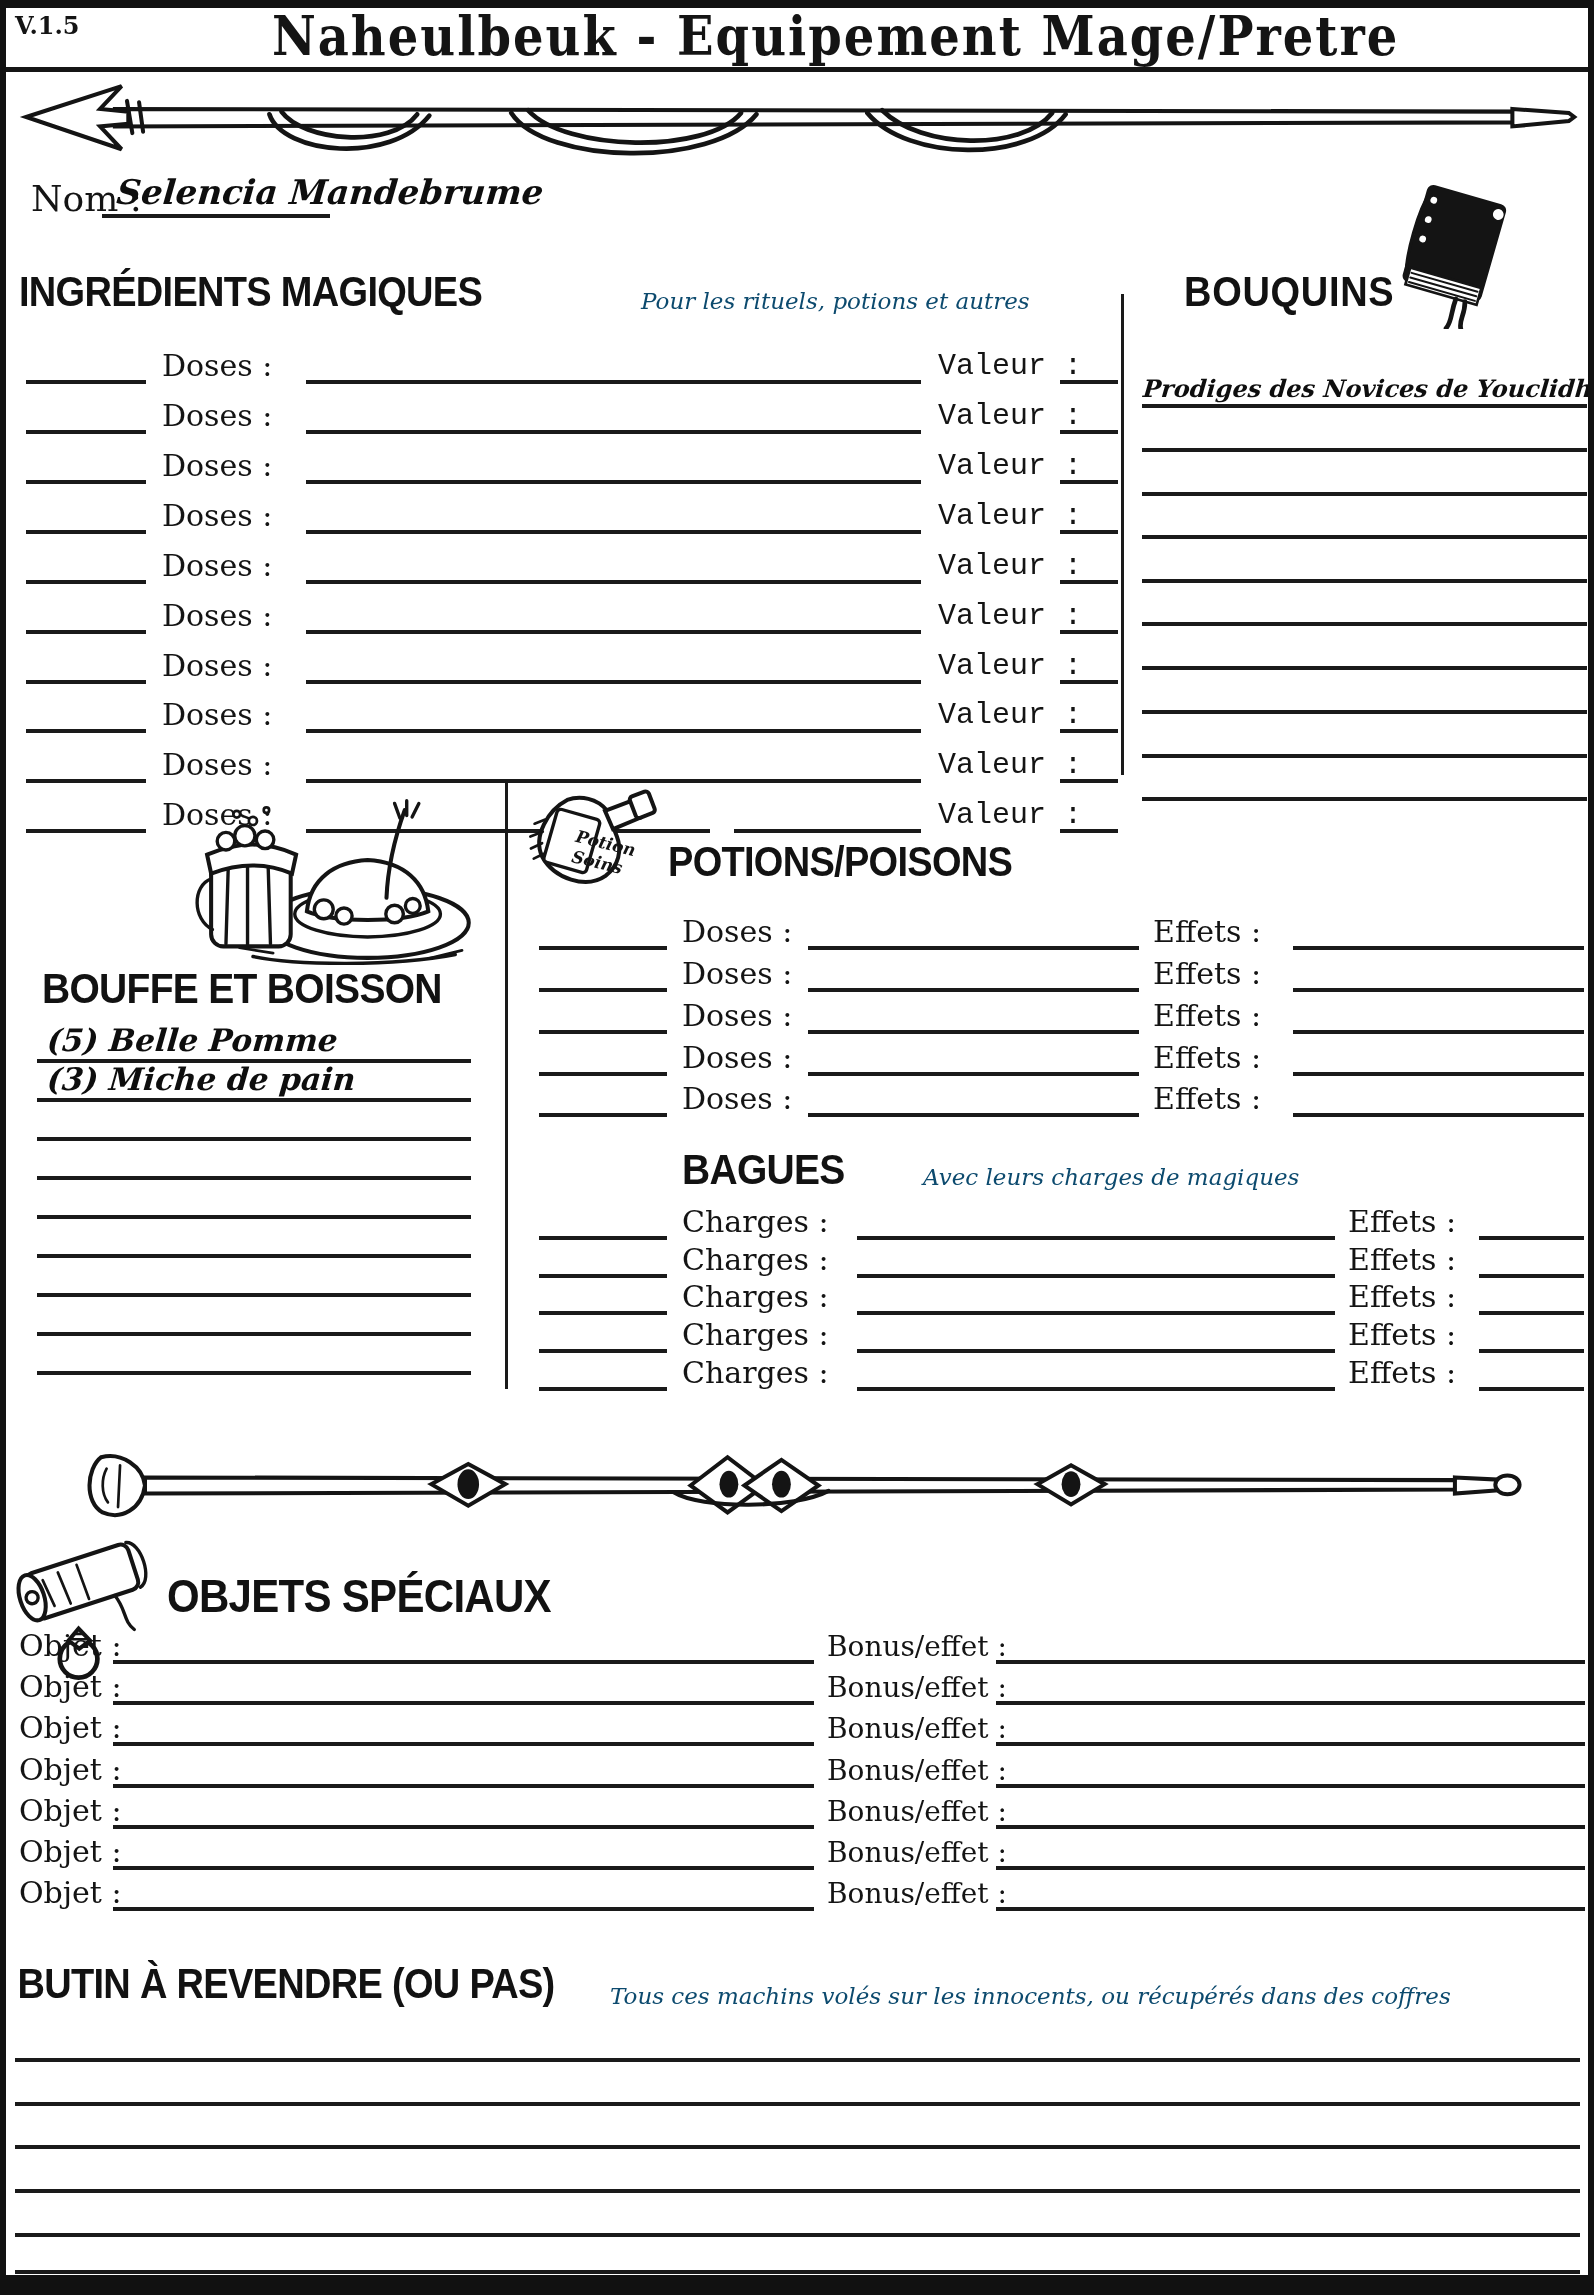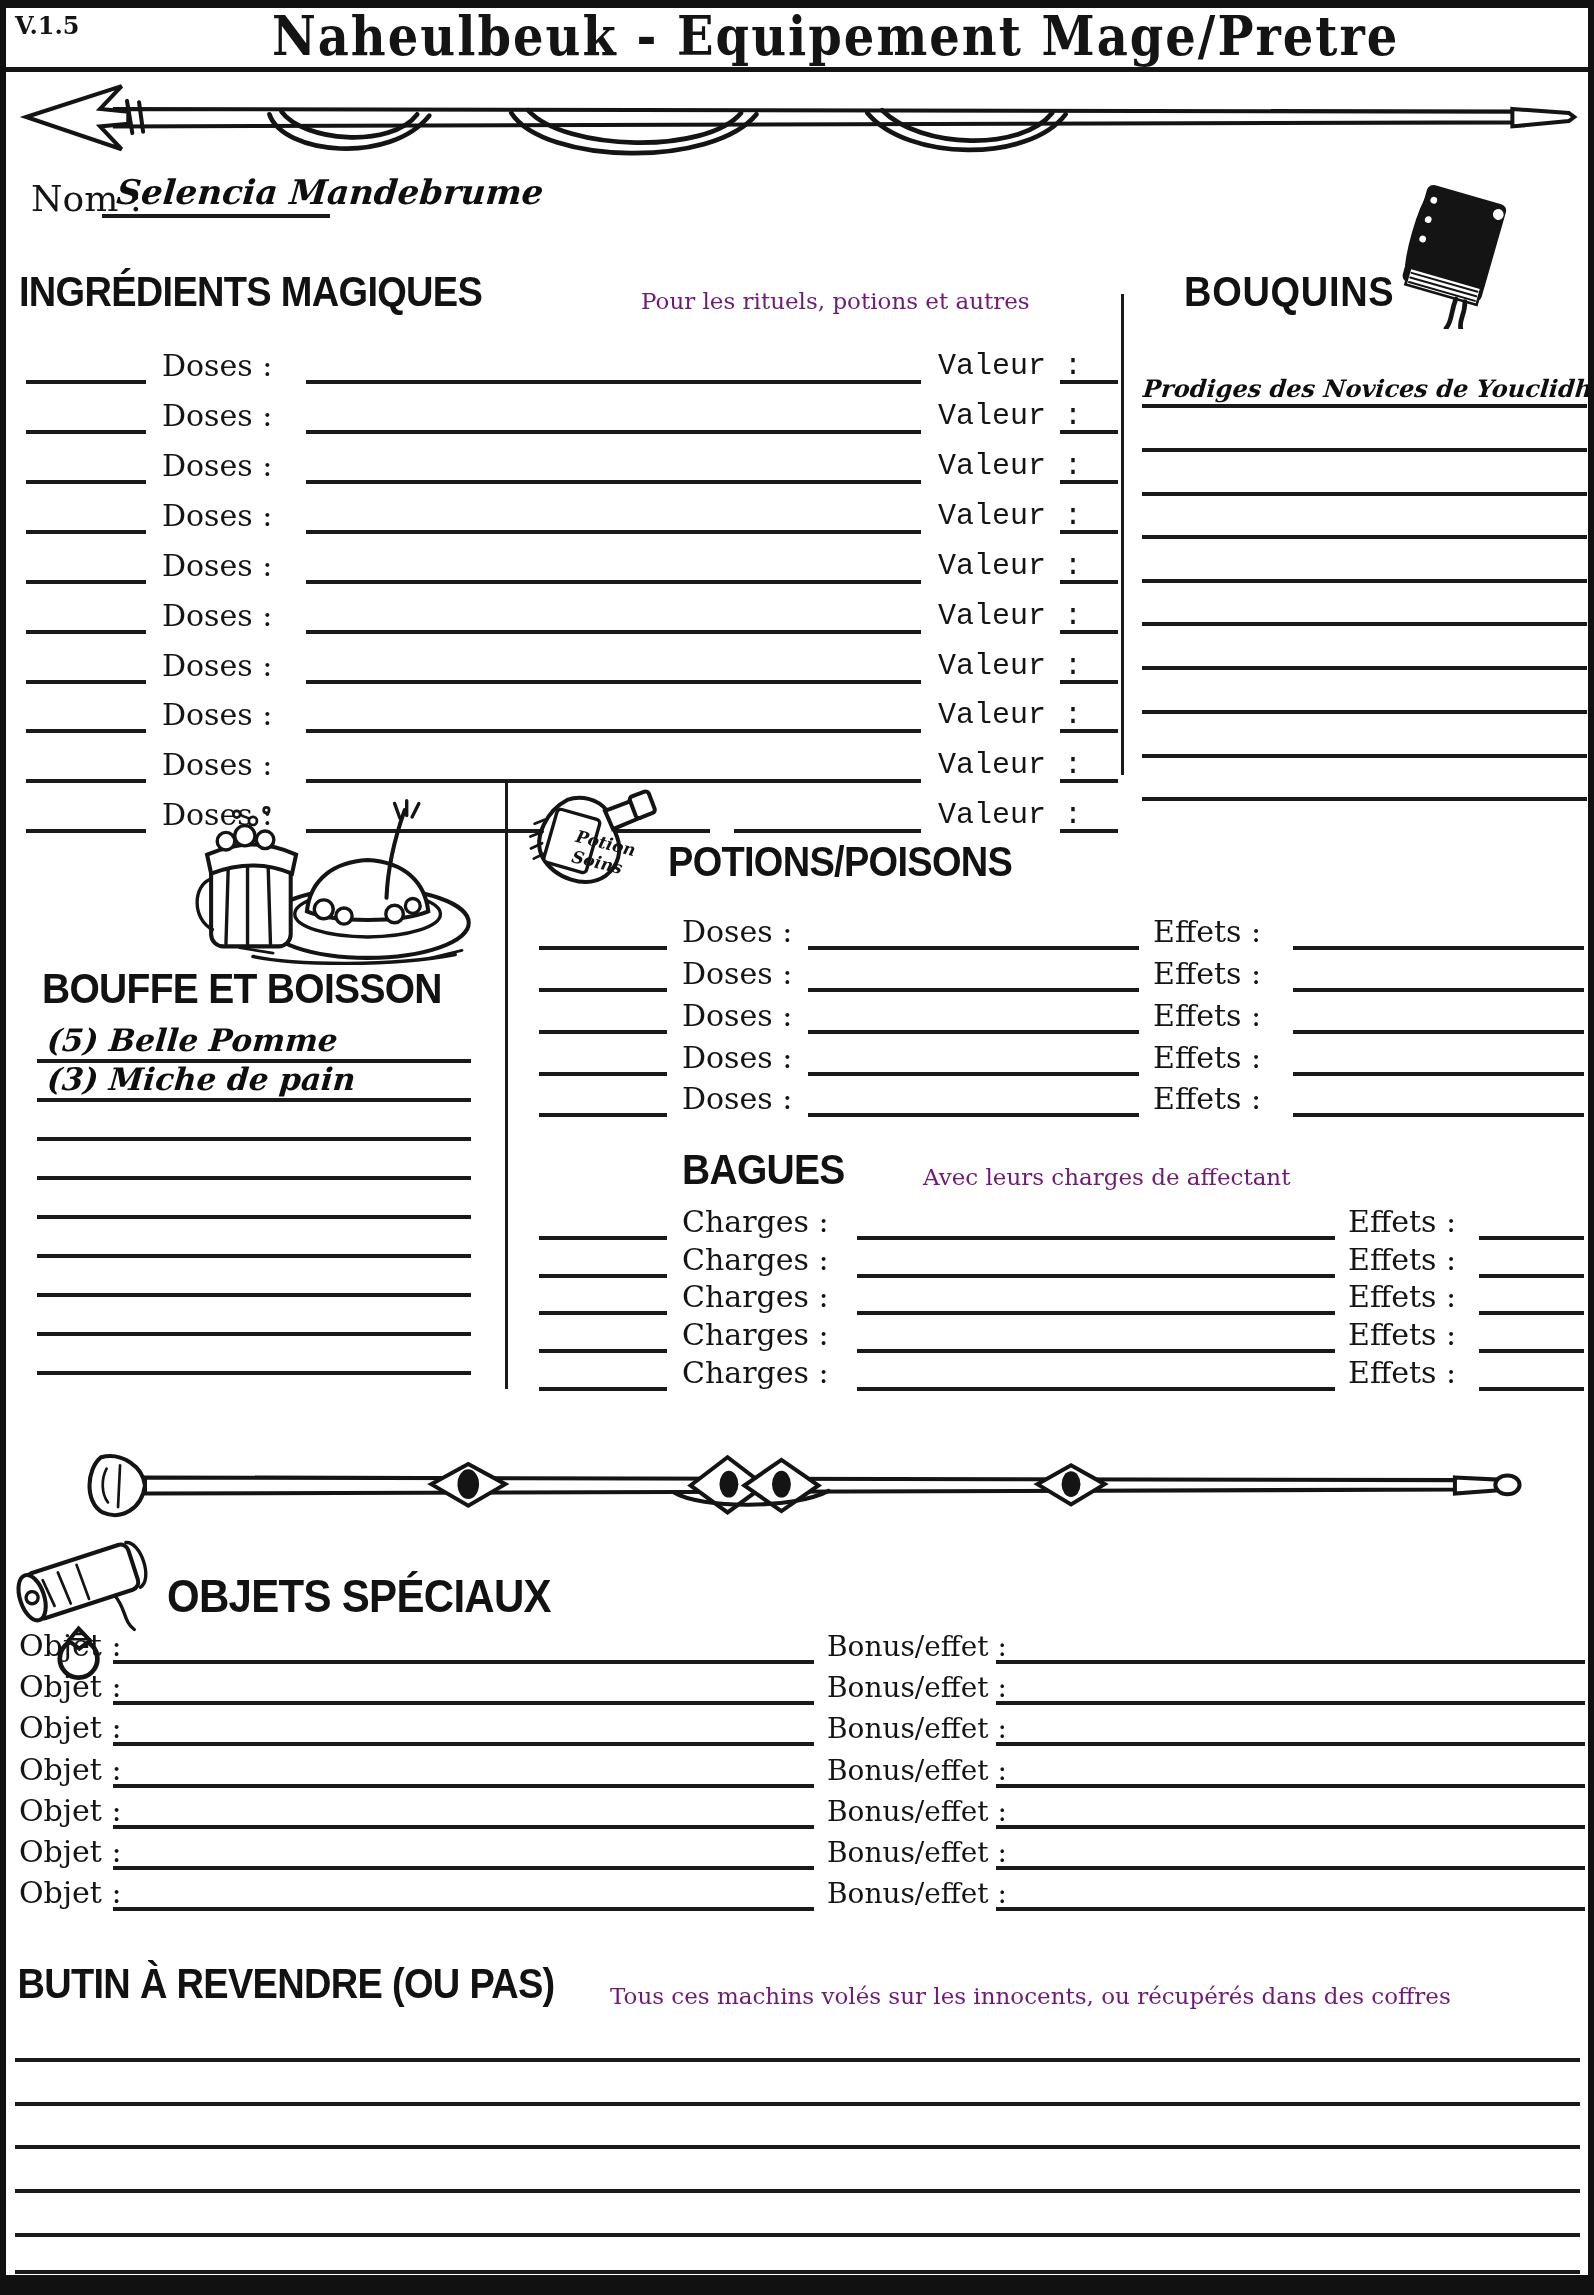--- a/index.html
+++ b/index.html
@@ -7,21 +7,21 @@
     position:relative;width:1594px;height:2295px;background:#ffffff;
     font-family:"DejaVu Serif",serif;color:#141414;overflow:hidden;
   }
   .abs{position:absolute;}
   .frame{position:absolute;inset:0;border:solid #111;border-width:8px 6px 20px 6px;pointer-events:none;}
   .rule{position:absolute;background:#151515;}
   .ln{position:absolute;height:4px;background:#1a1a1a;}
   .vdiv{position:absolute;width:3.4px;background:#1a1a1a;}
   .lbl{position:absolute;font-family:"DejaVu Serif",serif;font-size:30px;line-height:1;white-space:nowrap;color:#141414;}
   .h1{font-family:"Liberation Sans",sans-serif;font-weight:900;color:#121212;white-space:nowrap;display:inline-block;transform:scaleY(1.1);transform-origin:left bottom;letter-spacing:-0.7px;}
-  .sub{font-family:"DejaVu Serif",serif;font-size:23px;white-space:nowrap;color:#701a75;}
+  .sub{font-family:"DejaVu Serif",serif;font-style:italic;font-size:23px;white-space:nowrap;color:#0c4a6e;}
   .hand{font-family:"DejaVu Serif",serif;font-style:italic;font-weight:700;white-space:nowrap;color:#0e0e0e;transform:skewX(-5deg);transform-origin:left bottom;}
   .title{
     position:absolute;left:88px;right:10.8px;top:2.7px;height:66px;
     display:flex;align-items:center;justify-content:center;
     font-family:"DejaVu Serif",serif;font-weight:700;font-size:48px;letter-spacing:2px;
     transform:scaleY(1.12);transform-origin:center;white-space:nowrap;
   }
   .version{position:absolute;left:15px;top:10.8px;font-size:24px;font-weight:700;font-family:"DejaVu Serif",serif;}
   
   .row{position:absolute;left:0;width:1594px;height:43px;}
@@ -314,21 +314,21 @@
   </div>
   <div class="row pot-row" style="top:1074px;">
     <div class="ln s1"></div>
       <span class="lbl dl">Doses :</span>
       <div class="ln s2"></div>
       <span class="lbl el">Effets :</span>
       <div class="ln s3"></div>
   </div>
 
   <span class="h1" style="position:absolute;left:682px;top:1150px;font-size:39px;">BAGUES</span>
-  <span class="sub" style="position:absolute;left:923px;top:1164px;">Avec leurs charges de affectant</span>
+  <span class="sub" style="position:absolute;left:923px;top:1164px;">Avec leurs charges de magiques</span>
   <div class="row bag-row" style="top:1197px;">
     <div class="ln s1"></div>
       <span class="lbl cl">Charges :</span>
       <div class="ln s2"></div>
       <span class="lbl el">Effets :</span>
       <div class="ln s3"></div>
   </div>
   <div class="row bag-row" style="top:1235px;">
     <div class="ln s1"></div>
       <span class="lbl cl">Charges :</span>

